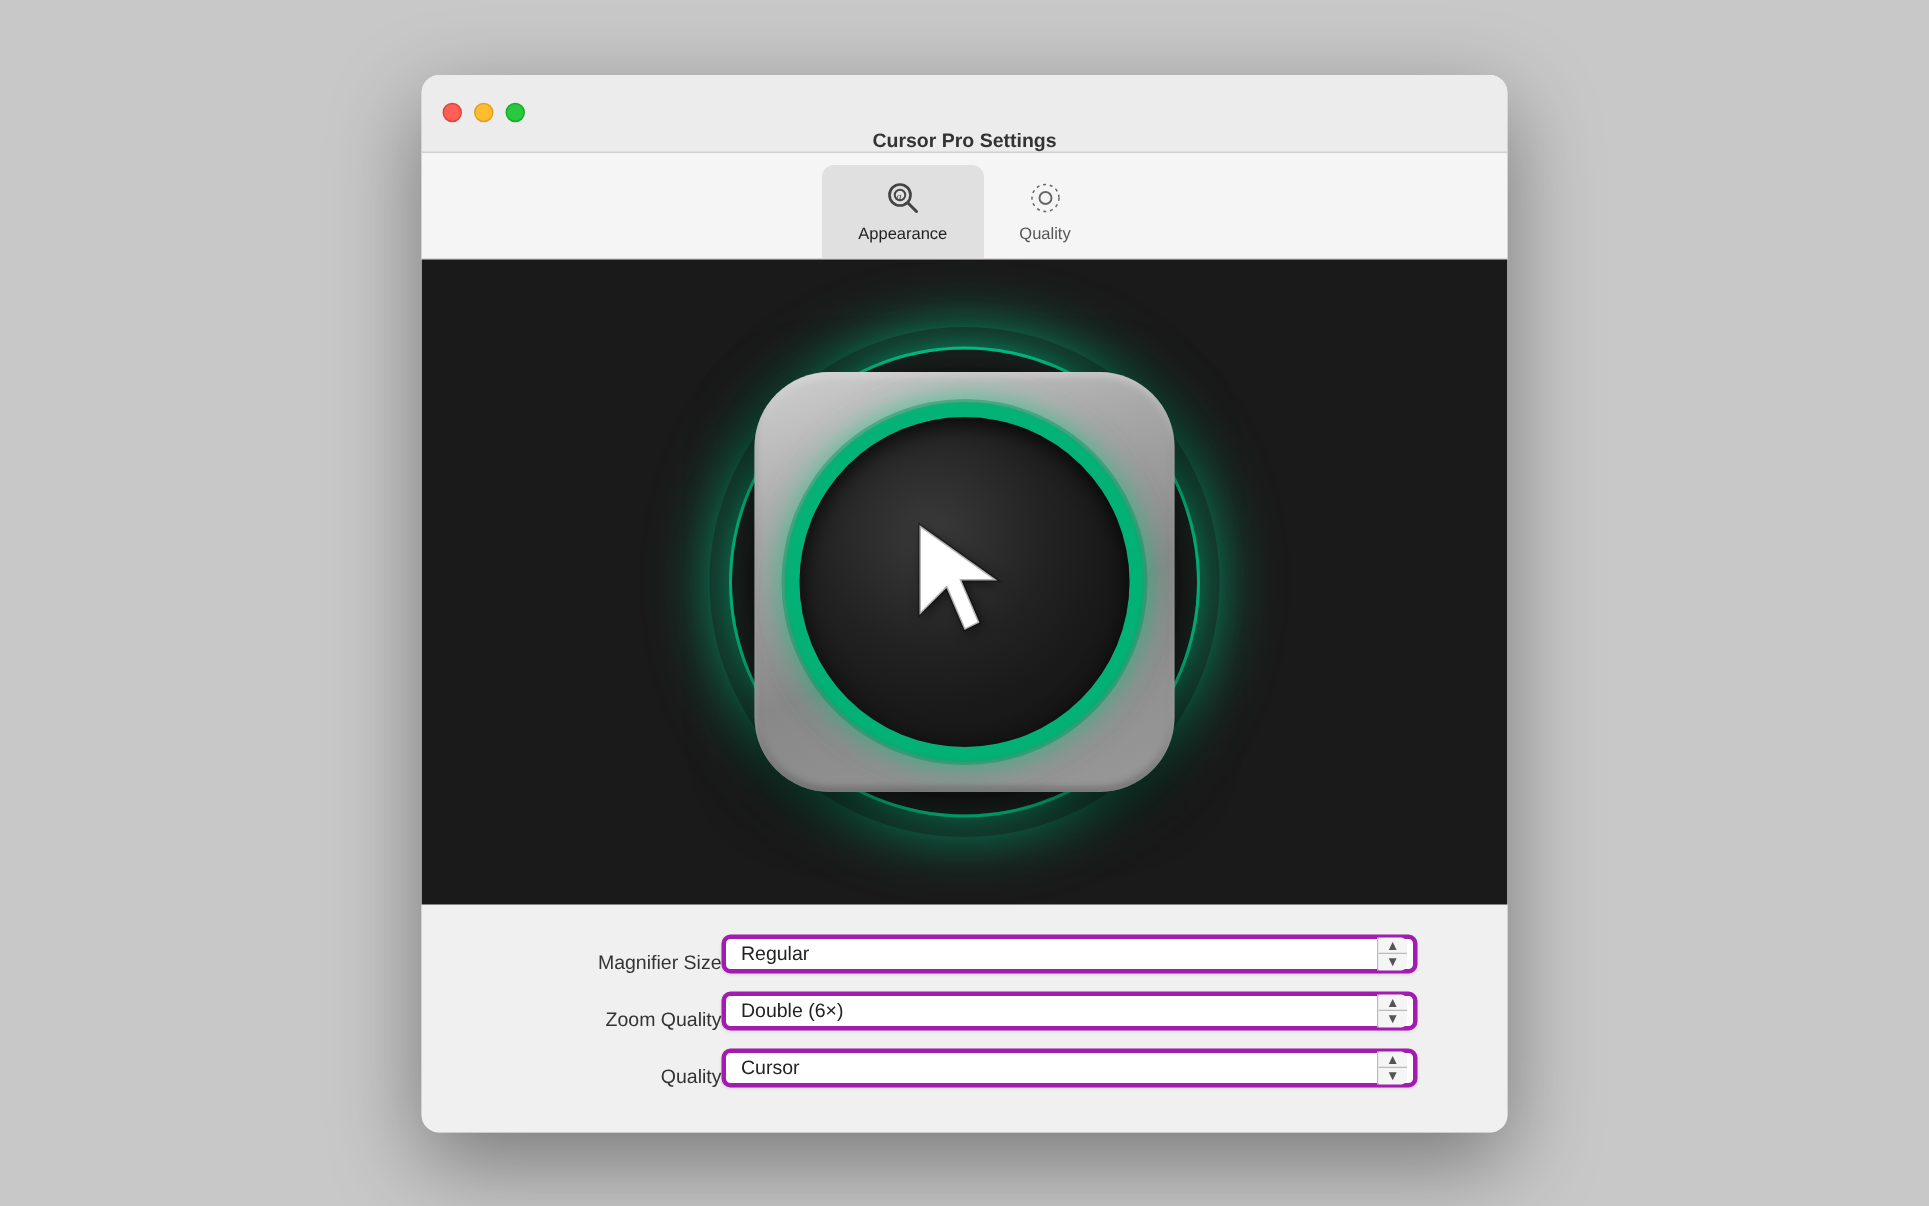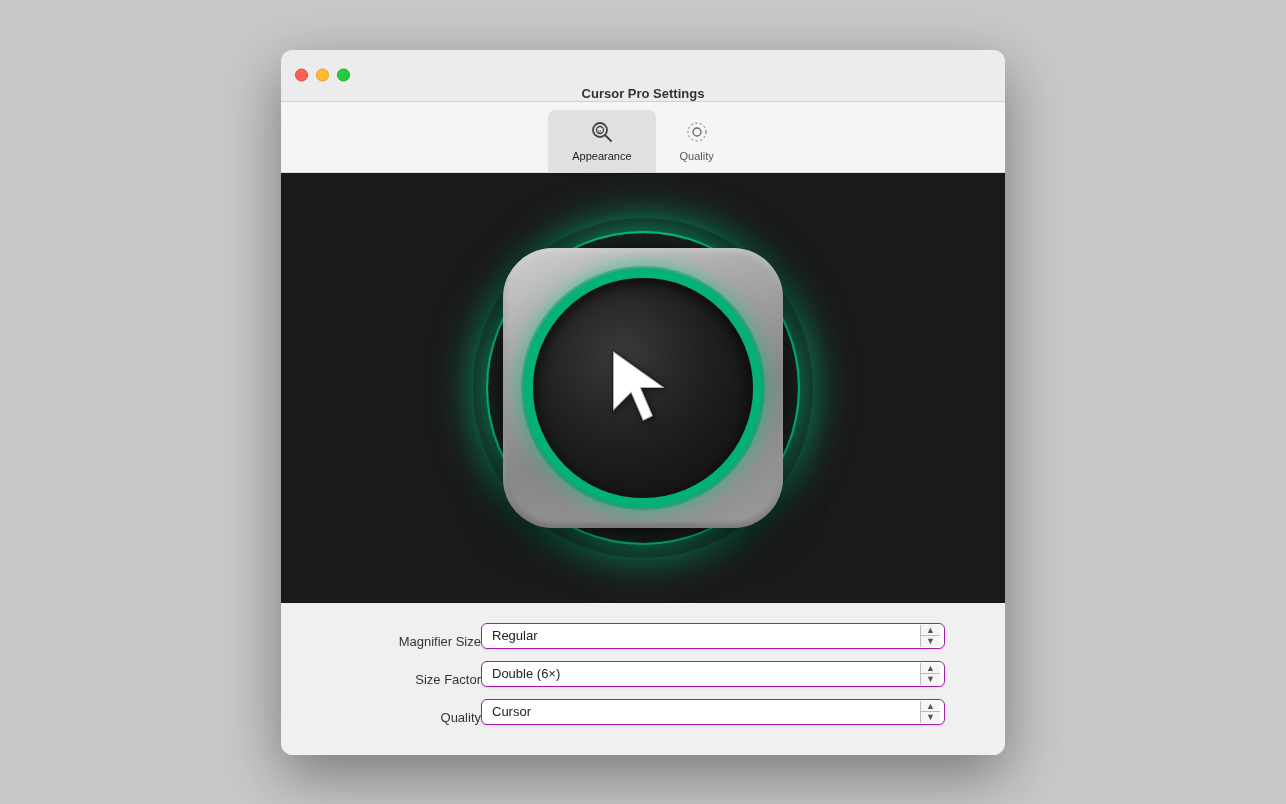--- a/index.html
+++ b/index.html
@@ -227,21 +227,21 @@
       font-weight: 500;
       text-align: right;
       width: 140px;
       flex-shrink: 0;
     }
 
     .setting-select {
       flex: 1;
       height: 26px;
       background: white;
-      border: 1px solid #a21caf;
+      border: 3px solid #a21caf;
       border-radius: 6px;
       display: flex;
       align-items: center;
       justify-content: space-between;
       padding: 0 4px 0 10px;
       cursor: pointer;
       box-shadow: 0 1px 2px rgba(0,0,0,0.1);
     }
 
     .setting-select-text {
@@ -347,21 +347,21 @@
       <div class="setting-select">
         <span class="setting-select-text">Regular</span>
         <div class="stepper">
           <div class="stepper-up">▲</div>
           <div class="stepper-down">▼</div>
         </div>
       </div>
     </div>
 
     <div class="setting-row">
-      <span class="setting-label">Size Factor</span>
+      <span class="setting-label">Zoom Quality</span>
       <div class="setting-select">
         <span class="setting-select-text">Double (6×)</span>
         <div class="stepper">
           <div class="stepper-up">▲</div>
           <div class="stepper-down">▼</div>
         </div>
       </div>
     </div>
 
     <div class="setting-row">

